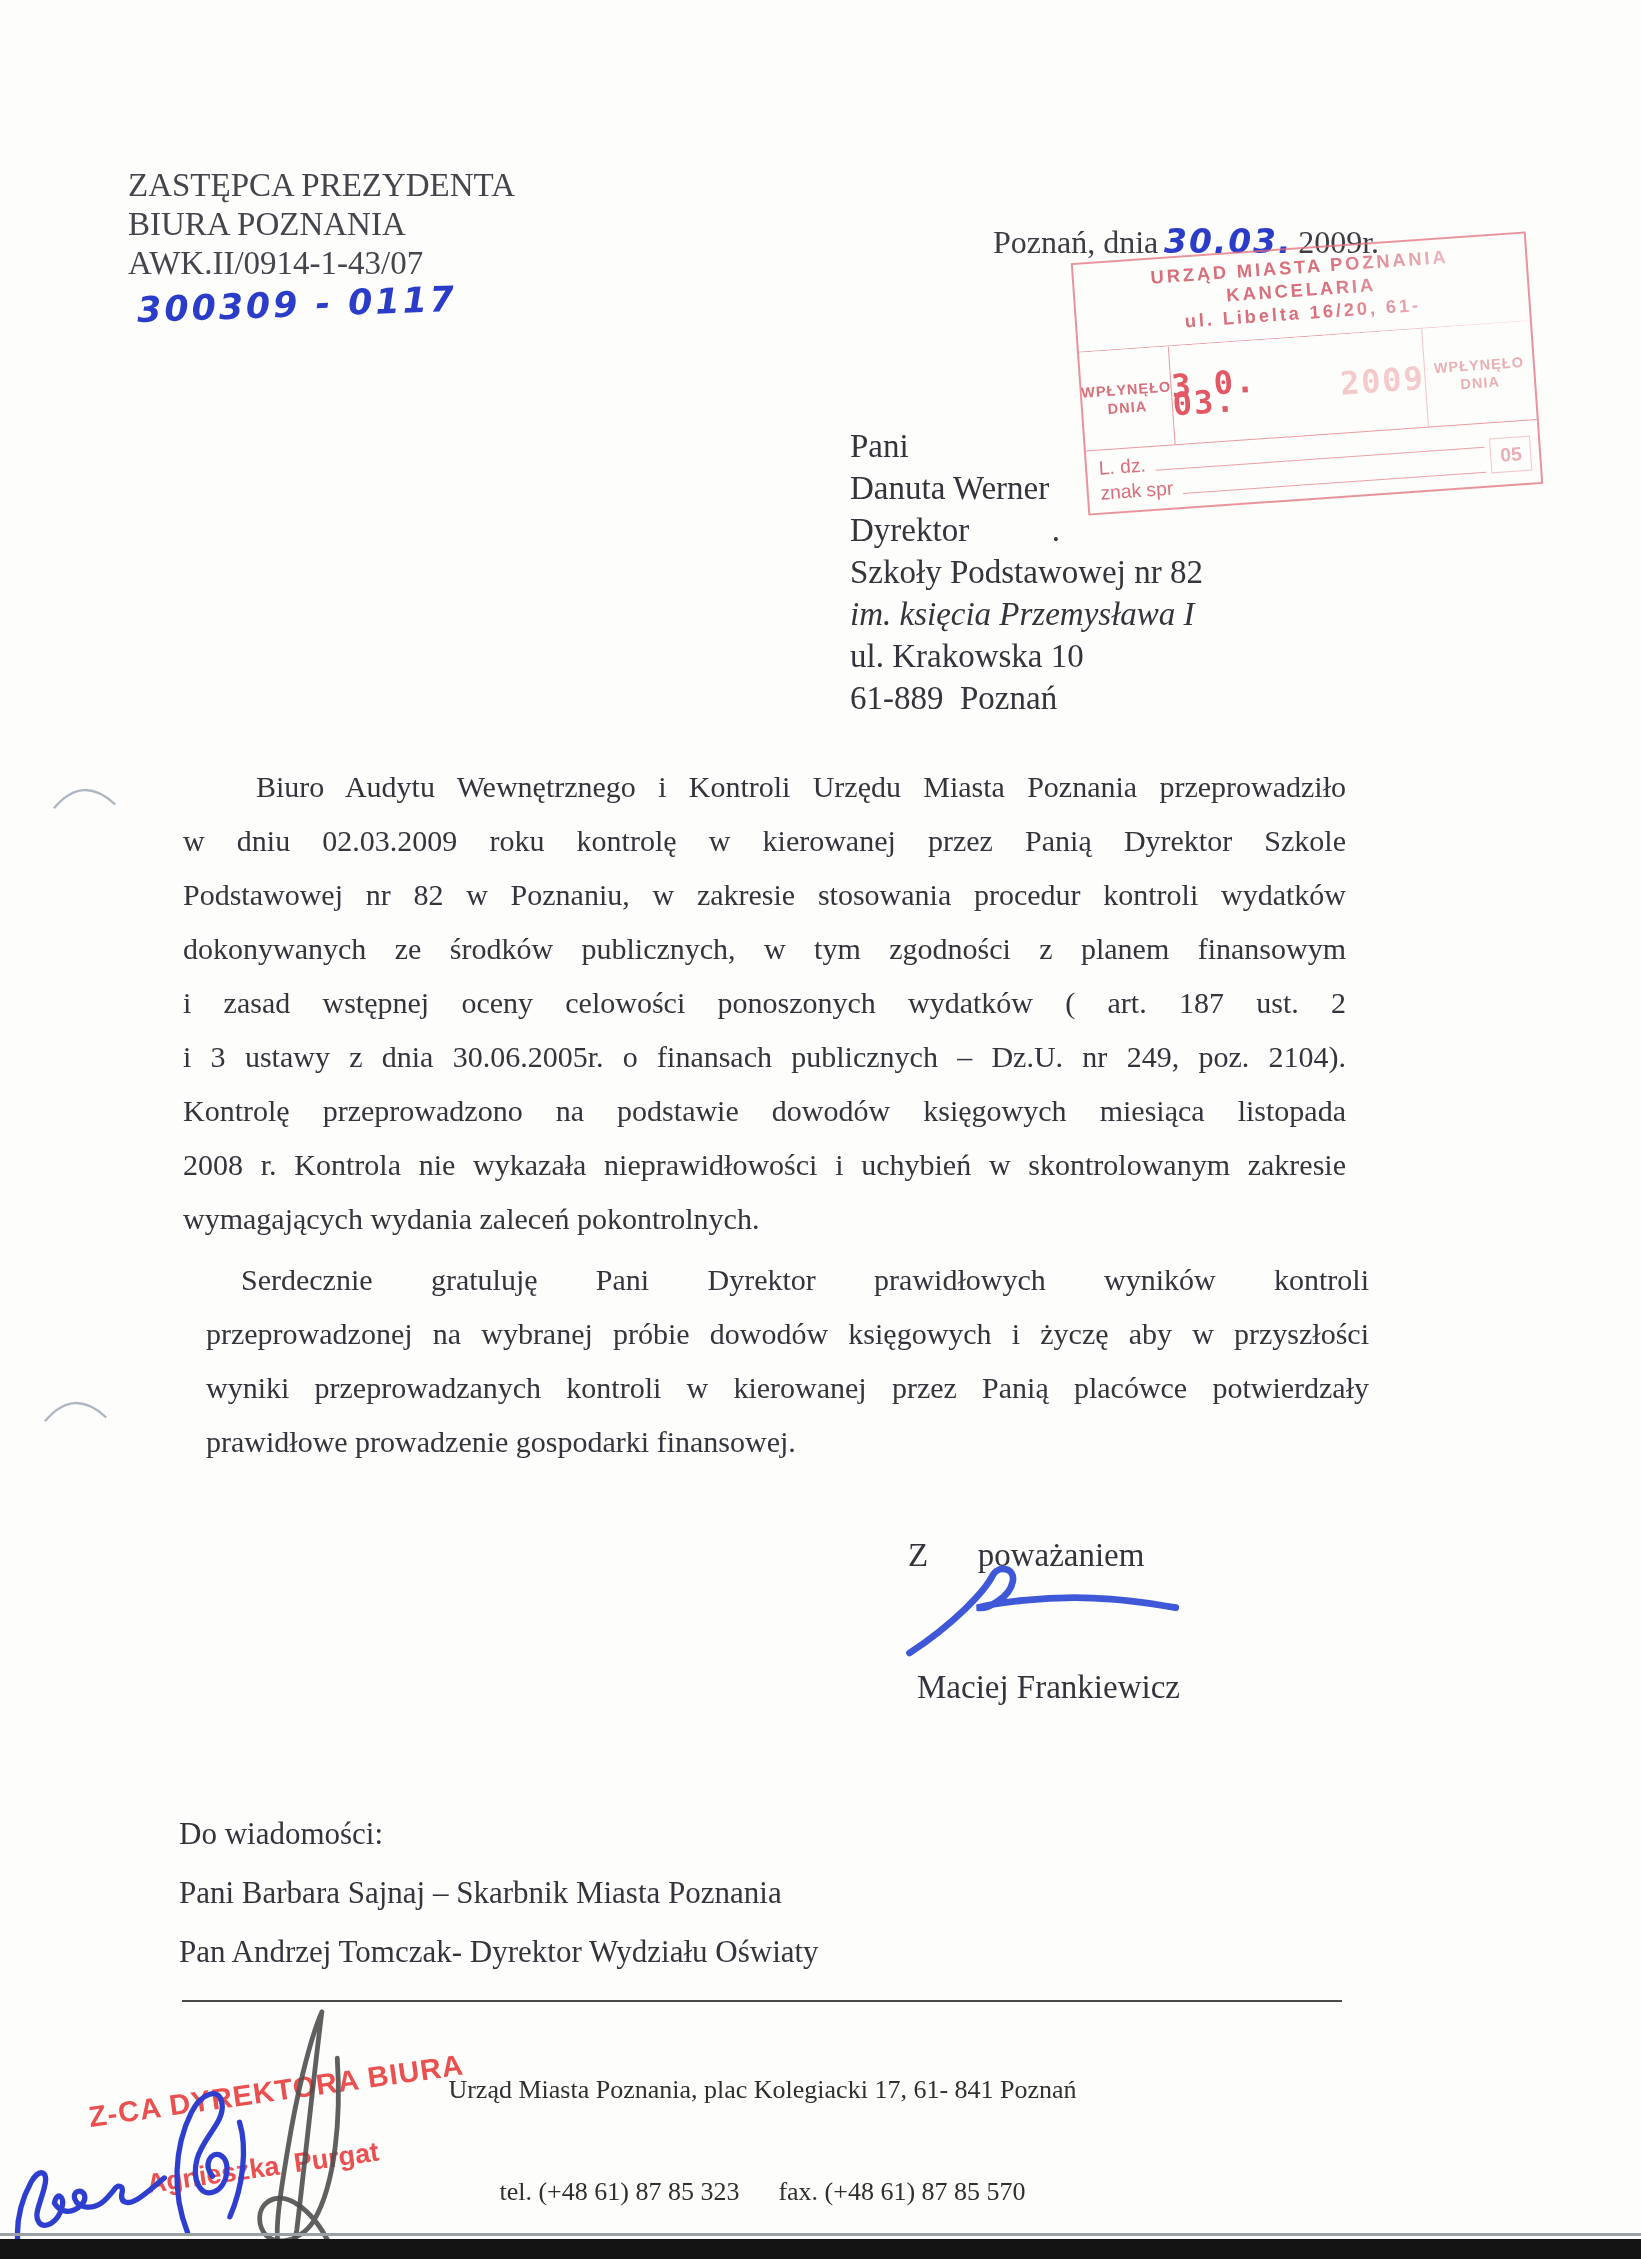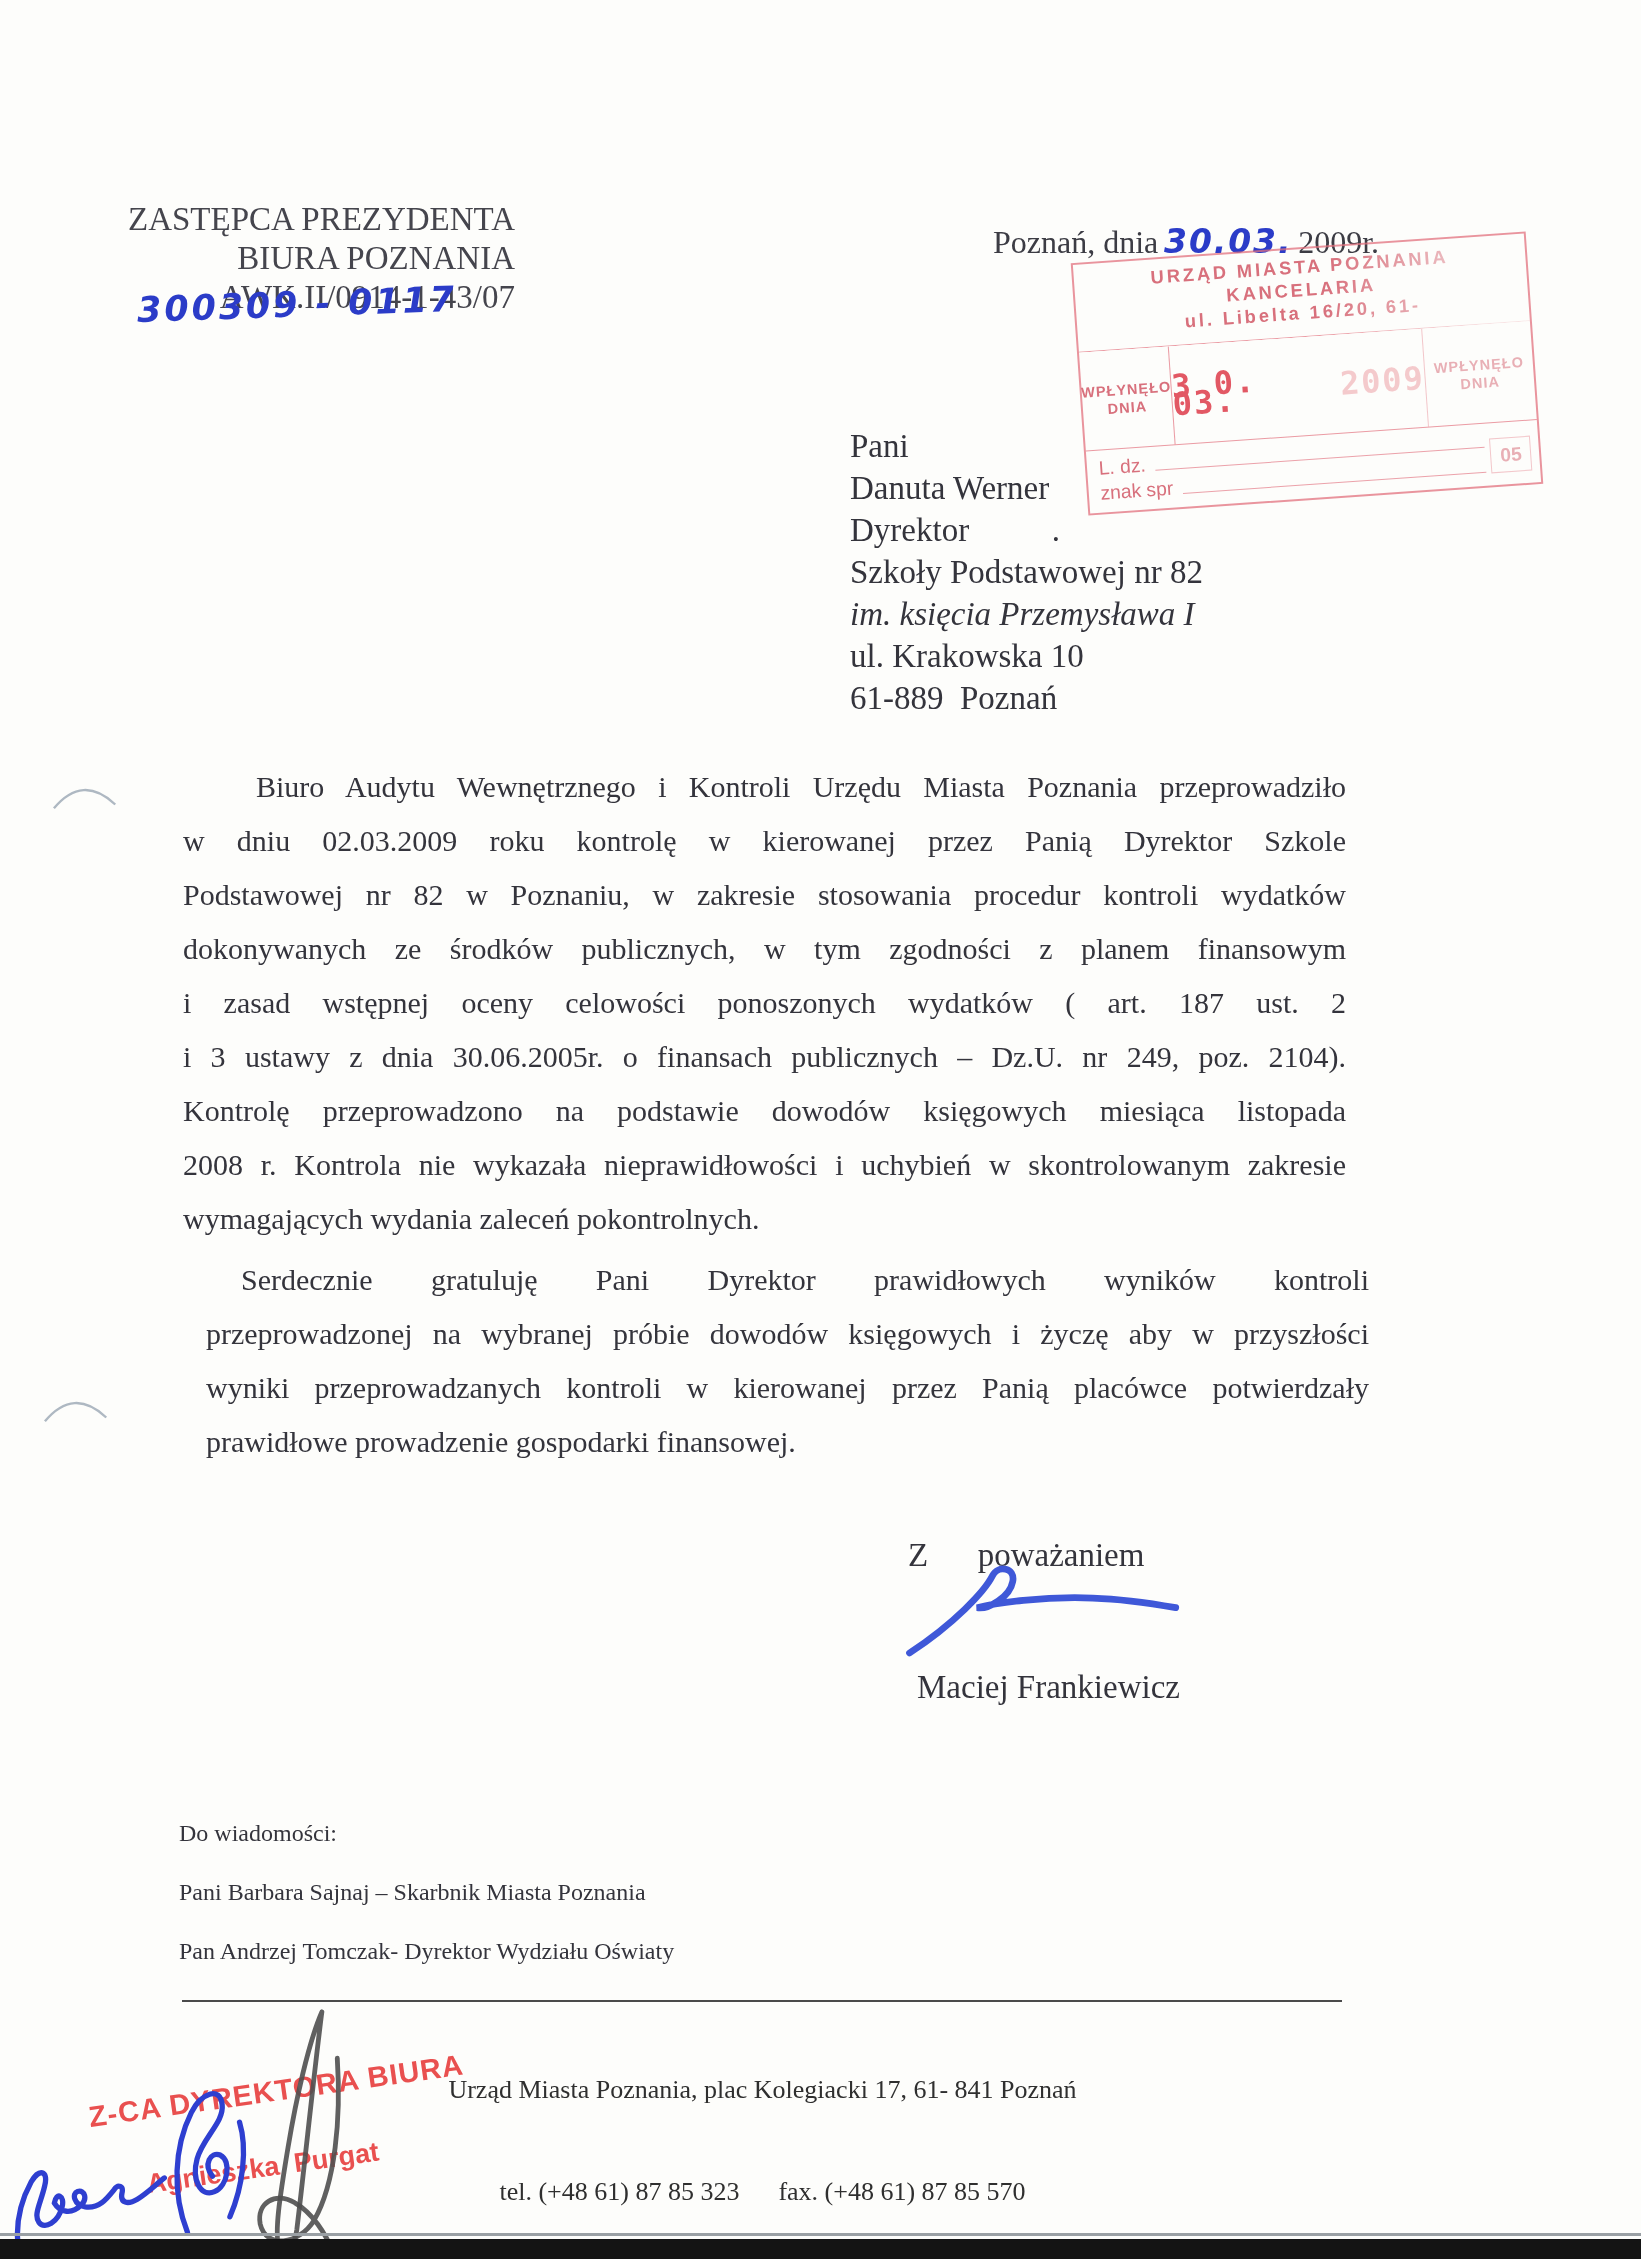--- a/index.html
+++ b/index.html
@@ -38,38 +38,38 @@
   .rline.it{font-style:italic;}
   
   .bline{width:1163px;height:54px;line-height:54px;font-size:30px;
          text-align:justify;text-align-last:justify;white-space:nowrap;}
   .bline.last{text-align-last:left;}
   .indent1{text-indent:73px;}
   .indent2{text-indent:35px;}
   
   .close-line{font-size:33px;white-space:pre;}
   
-  .cc-line{font-size:24px;line-height:59px;white-space:pre;}
+  .cc-line{font-size:31px;line-height:59px;white-space:pre;}
   
   .foot-rule{left:182px;top:2000px;width:1160px;height:1.9px;background:#4a4a4a;}
   .foot-text{width:1159px;text-align:center;font-size:26px;line-height:34px;color:#2f2f2f;white-space:pre;}
   
   .red-stamp{font-family:"Liberation Sans",sans-serif;font-weight:bold;color:#e84343;
              transform:rotate(-8deg);transform-origin:left center;white-space:pre;opacity:.93;}
   
   .scan-line{left:0;top:2233px;width:1641px;height:2.9px;background:#9aa0a4;}
   .scan-bar{left:0;top:2239px;width:1641px;height:20px;background:#141414;}
   svg{display:block;}
 </style>
 </head>
 <body>
 
 <div class="page">
 
-  <div class="abs" style="left:128px;top:200px;text-align:right;">
+  <div class="abs" style="left:128px;top:166px;">
     <div class="sender-line">ZASTĘPCA PREZYDENTA</div>
     <div class="sender-line">BIURA POZNANIA</div>
     <div class="sender-line">AWK.II/0914-1-43/07</div>
   </div>
   <div class="abs hand hand-ref" style="left:137px;top:290px;">300309 - 0117</div>
 
   <div class="abs dateline" style="left:961px;top:185px;">
     <span>Poznań, dnia</span><span class="hand hand-date">30.03.</span><span>2009r.</span>
   </div>
 

